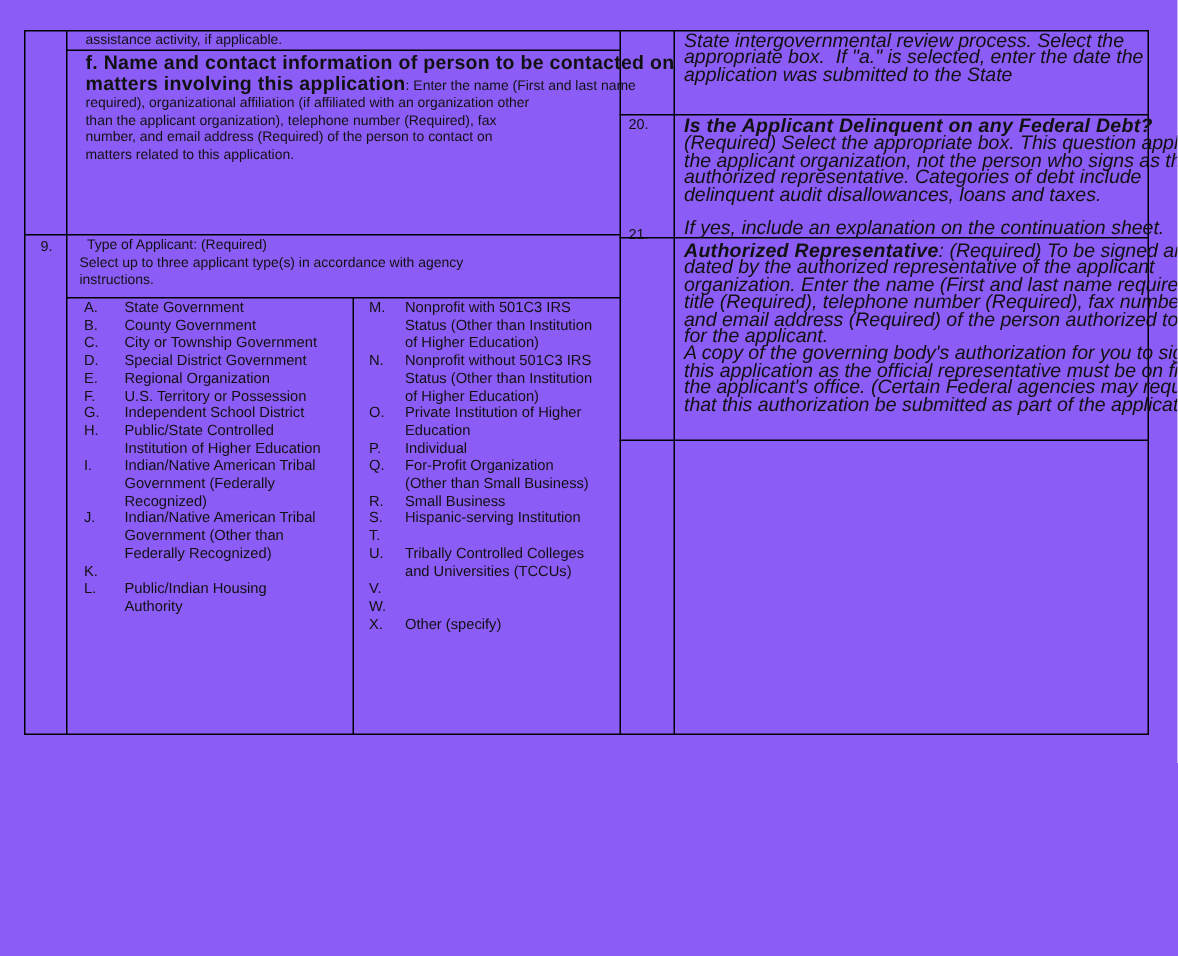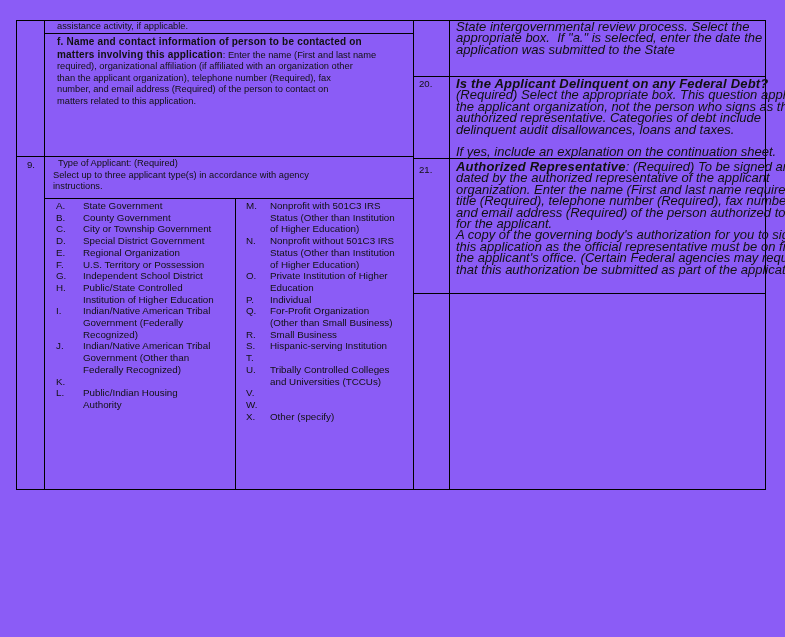--- a/index.html
+++ b/index.html
@@ -12,21 +12,21 @@
   .outer {
     position: absolute; left: 16px; top: 20px; width: 750px; height: 470px;
     border: 1px solid #000000;
   }
   .vl, .hl { position: absolute; background: #000000; }
   .txt { position: absolute; white-space: pre; color: #111111; }
   .sz-left  { font-size: 9.3px;  line-height: 11.5px; }
   .sz-right { font-size: 13px;  line-height: 11.4px; font-style: italic; }
   .num { font-size: 9.6px; line-height: 11px; }
   .b  { font-weight: bold; letter-spacing: 0.2px; }
-  .fb { font-weight: bold; font-size: 10px; letter-spacing: 0.2px; }
+  .fb { font-weight: bold; font-size: 13px; letter-spacing: 0.2px; }
   .list { position: absolute; font-size: 9.8px; line-height: 11.7px; }
   .li-row { display: flex; }
   .li-letter { flex: 0 0 27px; }
   .list-right .li-letter { flex: 0 0 24px; }
   .li-text { white-space: pre; }
 </style>
 </head>
 <body>
 
 <div class="page">
@@ -176,21 +176,21 @@
   <div class="txt num" style="left:419px; top:78px;">20.</div>
 
   <div class="txt sz-right" style="left:456px; top:78px; width:306px;"><span class="b">Is the Applicant Delinquent on any Federal Debt?</span><span>
 (Required) Select the appropriate box. This question applies to
 the applicant organization, not the person who signs as the
 authorized representative. Categories of debt include
 delinquent audit disallowances, loans and taxes.
 
 If yes, include an explanation on the continuation sheet.</span></div>
 
-  <div class="txt num" style="left:419px; top:164px;">21.</div>
+  <div class="txt num" style="left:419px; top:151px;">21.</div>
 
   <div class="txt sz-right" style="left:456px; top:161px; width:306px;"><span class="b">Authorized Representative</span><span>: (Required) To be signed and
 dated by the authorized representative of the applicant
 organization. Enter the name (First and last name required)
 title (Required), telephone number (Required), fax number,
 and email address (Required) of the person authorized to sign
 for the applicant.
 A copy of the governing body's authorization for you to sign
 this application as the official representative must be on file in
 the applicant's office. (Certain Federal agencies may require

